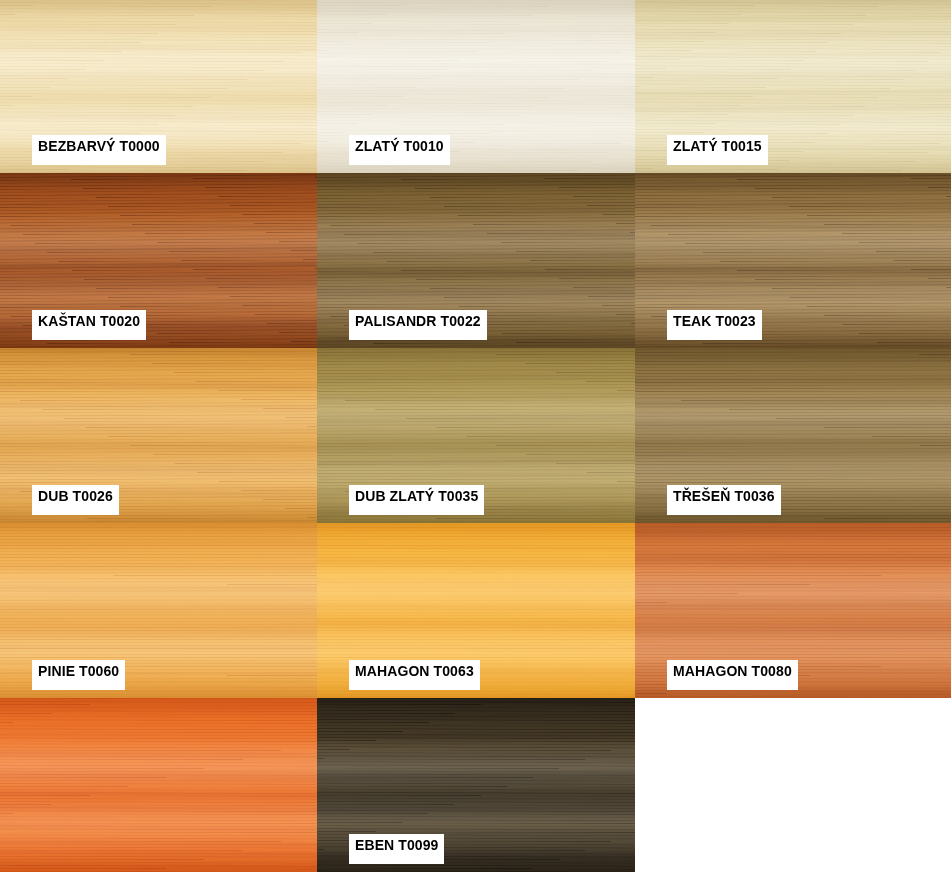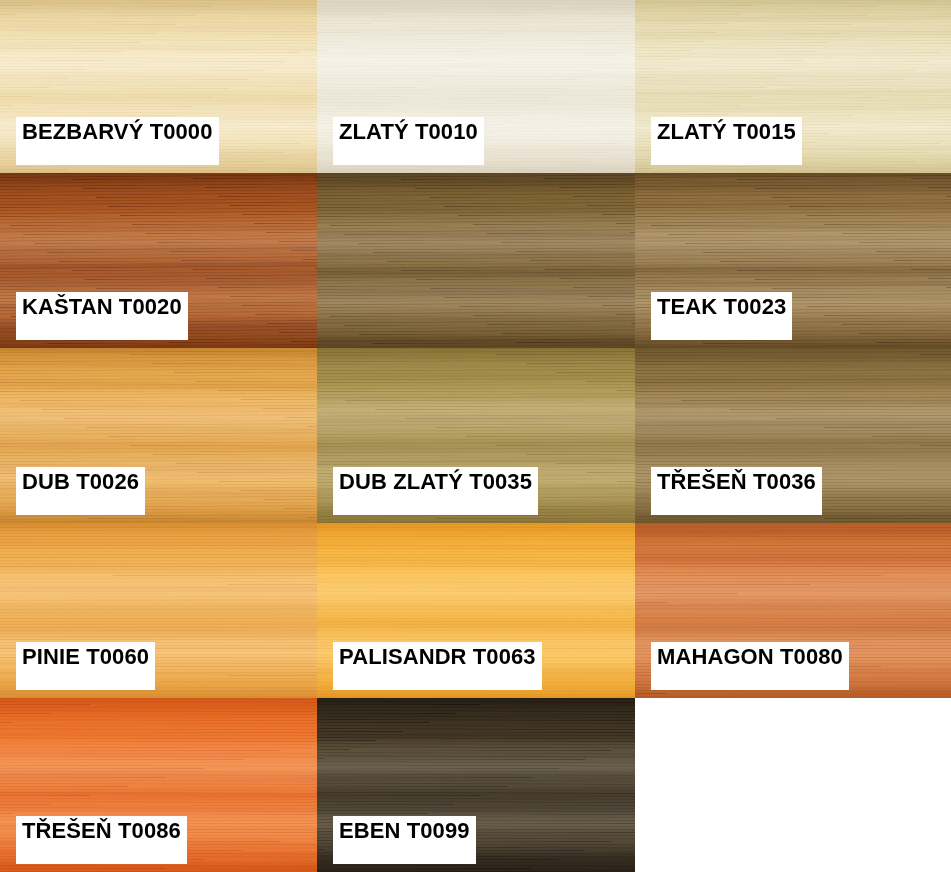--- a/index.html
+++ b/index.html
@@ -56,30 +56,30 @@
 
   
   .swatch .sheen {
     position: absolute;
     inset: 0;
     mix-blend-mode: screen;
   }
 
   .swatch-label {
     position: absolute;
-    left: 16px;
+    left: 32px;
     bottom: 8px;
     background: #ffffff;
     color: #000000;
     font-family: "Liberation Sans", sans-serif;
     font-weight: bold;
-    font-size: 22px;
+    font-size: 14px;
     line-height: 1;
     letter-spacing: 0.1px;
-    padding: 4px 6px 22px 6px;
+    padding: 4px 6px 12px 6px;
     white-space: nowrap;
     z-index: 5;
   }
 </style>
 </head>
 <body>
 
 <div id="swatch-grid">
     <div class="swatch">
       <div class="tone" style="background: linear-gradient(rgb(221, 196, 140) 0%, rgb(239, 220, 171) 12%, rgb(247, 235, 201) 34%, rgb(239, 220, 171) 58%, rgb(247, 235, 201) 74%, rgb(239, 220, 171) 88%, rgb(221, 196, 140) 100%);"></div>
@@ -107,20 +107,21 @@
       <div class="grain" style="background: repeating-linear-gradient(179.53deg, rgba(94, 43, 12, 0.384) 0px, rgba(0, 0, 0, 0) 1px, rgba(0, 0, 0, 0) 2.4px, rgba(94, 43, 12, 0.204) 3.1px, rgba(0, 0, 0, 0) 4.2px, rgba(0, 0, 0, 0) 5.6px, rgba(94, 43, 12, 0.294) 6.4px, rgba(0, 0, 0, 0) 7.3px, rgba(0, 0, 0, 0) 9.1px);"></div>
       <div class="bands" style="background: linear-gradient(179.57deg, rgba(0, 0, 0, 0) 0%, rgba(94, 43, 12, 0.08) 3.49%, rgba(0, 0, 0, 0) 6.98%, rgba(0, 0, 0, 0) 12.25%, rgba(94, 43, 12, 0.043) 18.1%, rgba(0, 0, 0, 0) 23.96%, rgba(0, 0, 0, 0) 28.29%, rgba(94, 43, 12, 0.082) 31.91%, rgba(0, 0, 0, 0) 35.52%, rgba(0, 0, 0, 0) 41.56%, rgba(94, 43, 12, 0.114) 43.92%, rgba(0, 0, 0, 0) 46.28%, rgba(0, 0, 0, 0) 50.81%, rgba(94, 43, 12, 0.153) 52.87%, rgba(0, 0, 0, 0) 54.93%, rgba(0, 0, 0, 0) 57.56%, rgba(94, 43, 12, 0.09) 63.02%, rgba(0, 0, 0, 0) 68.48%, rgba(0, 0, 0, 0) 71.35%, rgba(94, 43, 12, 0.118) 75.34%, rgba(0, 0, 0, 0) 79.33%, rgba(0, 0, 0, 0) 81.67%, rgba(94, 43, 12, 0.17) 87.3%, rgba(0, 0, 0, 0) 92.93%, rgba(0, 0, 0, 0) 99.31%, rgba(94, 43, 12, 0.06) 104.43%, rgba(0, 0, 0, 0) 109.56%);"></div>
       <div class="sheen" style="background: linear-gradient(rgba(255, 255, 255, 0) 0%, rgba(255, 255, 255, 0) 22%, rgba(255, 255, 255, 0.16) 40%, rgba(255, 255, 255, 0.05) 55%, rgba(255, 255, 255, 0.13) 70%, rgba(255, 255, 255, 0) 100%);"></div>
       <div class="swatch-label">KAŠTAN T0020</div>
     </div>
     <div class="swatch">
       <div class="tone" style="background: linear-gradient(rgb(95, 72, 36) 0%, rgb(125, 98, 51) 12%, rgb(150, 121, 74) 34%, rgb(125, 98, 51) 58%, rgb(150, 121, 74) 74%, rgb(125, 98, 51) 88%, rgb(95, 72, 36) 100%);"></div>
       <div class="grain" style="background: repeating-linear-gradient(179.6deg, rgba(74, 54, 25, 0.357) 0px, rgba(0, 0, 0, 0) 1px, rgba(0, 0, 0, 0) 2.4px, rgba(74, 54, 25, 0.19) 3.1px, rgba(0, 0, 0, 0) 4.2px, rgba(0, 0, 0, 0) 5.6px, rgba(74, 54, 25, 0.275) 6.4px, rgba(0, 0, 0, 0) 7.3px, rgba(0, 0, 0, 0) 9.1px);"></div>
       <div class="bands" style="background: linear-gradient(180.01deg, rgba(0, 0, 0, 0) 0%, rgba(74, 54, 25, 0.098) 4.77%, rgba(0, 0, 0, 0) 9.53%, rgba(0, 0, 0, 0) 15.46%, rgba(74, 54, 25, 0.06) 20.17%, rgba(0, 0, 0, 0) 24.88%, rgba(0, 0, 0, 0) 31.13%, rgba(74, 54, 25, 0.14) 34.82%, rgba(0, 0, 0, 0) 38.5%, rgba(0, 0, 0, 0) 44.21%, rgba(74, 54, 25, 0.11) 46.81%, rgba(0, 0, 0, 0) 49.41%, rgba(0, 0, 0, 0) 52.76%, rgba(74, 54, 25, 0.157) 56.82%, rgba(0, 0, 0, 0) 60.87%, rgba(0, 0, 0, 0) 63.54%, rgba(74, 54, 25, 0.13) 68.23%, rgba(0, 0, 0, 0) 72.92%, rgba(0, 0, 0, 0) 78.23%, rgba(74, 54, 25, 0.075) 84.1%, rgba(0, 0, 0, 0) 89.96%, rgba(0, 0, 0, 0) 92.51%, rgba(74, 54, 25, 0.137) 96.22%, rgba(0, 0, 0, 0) 99.93%);"></div>
       <div class="sheen" style="background: linear-gradient(rgba(255, 255, 255, 0) 0%, rgba(255, 255, 255, 0) 22%, rgba(255, 255, 255, 0.16) 40%, rgba(255, 255, 255, 0.05) 55%, rgba(255, 255, 255, 0.13) 70%, rgba(255, 255, 255, 0) 100%);"></div>
+      <div class="swatch-label">PALISANDR T0022</div>
     </div>
     <div class="swatch">
       <div class="tone" style="background: linear-gradient(rgb(109, 81, 41) 0%, rgb(142, 110, 63) 12%, rgb(169, 138, 88) 34%, rgb(142, 110, 63) 58%, rgb(169, 138, 88) 74%, rgb(142, 110, 63) 88%, rgb(109, 81, 41) 100%);"></div>
       <div class="grain" style="background: repeating-linear-gradient(179.67deg, rgba(84, 60, 28, 0.357) 0px, rgba(0, 0, 0, 0) 1px, rgba(0, 0, 0, 0) 2.4px, rgba(84, 60, 28, 0.19) 3.1px, rgba(0, 0, 0, 0) 4.2px, rgba(0, 0, 0, 0) 5.6px, rgba(84, 60, 28, 0.275) 6.4px, rgba(0, 0, 0, 0) 7.3px, rgba(0, 0, 0, 0) 9.1px);"></div>
       <div class="bands" style="background: linear-gradient(180.15deg, rgba(0, 0, 0, 0) 0%, rgba(84, 60, 28, 0.125) 1.54%, rgba(0, 0, 0, 0) 3.08%, rgba(0, 0, 0, 0) 4.67%, rgba(84, 60, 28, 0.075) 8.24%, rgba(0, 0, 0, 0) 11.81%, rgba(0, 0, 0, 0) 14.97%, rgba(84, 60, 28, 0.082) 18.72%, rgba(0, 0, 0, 0) 22.47%, rgba(0, 0, 0, 0) 27.86%, rgba(84, 60, 28, 0.114) 30.7%, rgba(0, 0, 0, 0) 33.54%, rgba(0, 0, 0, 0) 35.71%, rgba(84, 60, 28, 0.043) 37.27%, rgba(0, 0, 0, 0) 38.82%, rgba(0, 0, 0, 0) 41.53%, rgba(84, 60, 28, 0.05) 45.44%, rgba(0, 0, 0, 0) 49.36%, rgba(0, 0, 0, 0) 52.12%, rgba(84, 60, 28, 0.165) 55.35%, rgba(0, 0, 0, 0) 58.59%, rgba(0, 0, 0, 0) 61.35%, rgba(84, 60, 28, 0.12) 63.13%, rgba(0, 0, 0, 0) 64.92%, rgba(0, 0, 0, 0) 68.02%, rgba(84, 60, 28, 0.075) 70.46%, rgba(0, 0, 0, 0) 72.9%, rgba(0, 0, 0, 0) 79.25%, rgba(84, 60, 28, 0.055) 83.82%, rgba(0, 0, 0, 0) 88.39%, rgba(0, 0, 0, 0) 93.23%, rgba(84, 60, 28, 0.1) 98.76%, rgba(0, 0, 0, 0) 104.28%);"></div>
       <div class="sheen" style="background: linear-gradient(rgba(255, 255, 255, 0) 0%, rgba(255, 255, 255, 0) 22%, rgba(255, 255, 255, 0.16) 40%, rgba(255, 255, 255, 0.05) 55%, rgba(255, 255, 255, 0.13) 70%, rgba(255, 255, 255, 0) 100%);"></div>
       <div class="swatch-label">TEAK T0023</div>
     </div>
     <div class="swatch">
       <div class="tone" style="background: linear-gradient(rgb(205, 140, 51) 0%, rgb(227, 165, 74) 12%, rgb(240, 185, 98) 34%, rgb(227, 165, 74) 58%, rgb(240, 185, 98) 74%, rgb(227, 165, 74) 88%, rgb(205, 140, 51) 100%);"></div>
@@ -148,35 +149,34 @@
       <div class="grain" style="background: repeating-linear-gradient(179.95deg, rgba(187, 116, 31, 0.22) 0px, rgba(0, 0, 0, 0) 1px, rgba(0, 0, 0, 0) 2.4px, rgba(187, 116, 31, 0.118) 3.1px, rgba(0, 0, 0, 0) 4.2px, rgba(0, 0, 0, 0) 5.6px, rgba(187, 116, 31, 0.17) 6.4px, rgba(0, 0, 0, 0) 7.3px, rgba(0, 0, 0, 0) 9.1px);"></div>
       <div class="bands" style="background: linear-gradient(180.08deg, rgba(0, 0, 0, 0) 0%, rgba(187, 116, 31, 0.063) 2.14%, rgba(0, 0, 0, 0) 4.27%, rgba(0, 0, 0, 0) 8.51%, rgba(187, 116, 31, 0.082) 12.02%, rgba(0, 0, 0, 0) 15.52%, rgba(0, 0, 0, 0) 21.33%, rgba(187, 116, 31, 0.055) 25.35%, rgba(0, 0, 0, 0) 29.38%, rgba(0, 0, 0, 0) 33.46%, rgba(187, 116, 31, 0.08) 37.26%, rgba(0, 0, 0, 0) 41.06%, rgba(0, 0, 0, 0) 43.52%, rgba(187, 116, 31, 0.067) 48.56%, rgba(0, 0, 0, 0) 53.6%, rgba(0, 0, 0, 0) 56.47%, rgba(187, 116, 31, 0.07) 61.79%, rgba(0, 0, 0, 0) 67.11%, rgba(0, 0, 0, 0) 69.64%, rgba(187, 116, 31, 0.09) 71.38%, rgba(0, 0, 0, 0) 73.12%, rgba(0, 0, 0, 0) 76.7%, rgba(187, 116, 31, 0.035) 79.79%, rgba(0, 0, 0, 0) 82.89%, rgba(0, 0, 0, 0) 84.44%, rgba(187, 116, 31, 0.067) 86.02%, rgba(0, 0, 0, 0) 87.59%, rgba(0, 0, 0, 0) 93.31%, rgba(187, 116, 31, 0.03) 97.45%, rgba(0, 0, 0, 0) 101.59%);"></div>
       <div class="sheen" style="background: linear-gradient(rgba(255, 255, 255, 0) 0%, rgba(255, 255, 255, 0) 22%, rgba(255, 255, 255, 0.16) 40%, rgba(255, 255, 255, 0.05) 55%, rgba(255, 255, 255, 0.13) 70%, rgba(255, 255, 255, 0) 100%);"></div>
       <div class="swatch-label">PINIE T0060</div>
     </div>
     <div class="swatch">
       <div class="tone" style="background: linear-gradient(rgb(231, 156, 37) 0%, rgb(245, 179, 60) 12%, rgb(253, 199, 91) 34%, rgb(245, 179, 60) 58%, rgb(253, 199, 91) 74%, rgb(245, 179, 60) 88%, rgb(231, 156, 37) 100%);"></div>
       <div class="grain" style="background: repeating-linear-gradient(180.01deg, rgba(198, 126, 22, 0.17) 0px, rgba(0, 0, 0, 0) 1px, rgba(0, 0, 0, 0) 2.4px, rgba(198, 126, 22, 0.09) 3.1px, rgba(0, 0, 0, 0) 4.2px, rgba(0, 0, 0, 0) 5.6px, rgba(198, 126, 22, 0.13) 6.4px, rgba(0, 0, 0, 0) 7.3px, rgba(0, 0, 0, 0) 9.1px);"></div>
       <div class="bands" style="background: linear-gradient(180.5deg, rgba(0, 0, 0, 0) 0%, rgba(198, 126, 22, 0.063) 3.41%, rgba(0, 0, 0, 0) 6.82%, rgba(0, 0, 0, 0) 11.72%, rgba(198, 126, 22, 0.07) 14.09%, rgba(0, 0, 0, 0) 16.45%, rgba(0, 0, 0, 0) 19.17%, rgba(198, 126, 22, 0.075) 23.26%, rgba(0, 0, 0, 0) 27.36%, rgba(0, 0, 0, 0) 31.11%, rgba(198, 126, 22, 0.063) 35.15%, rgba(0, 0, 0, 0) 39.19%, rgba(0, 0, 0, 0) 45.47%, rgba(198, 126, 22, 0.06) 48.01%, rgba(0, 0, 0, 0) 50.54%, rgba(0, 0, 0, 0) 53.46%, rgba(198, 126, 22, 0.075) 58%, rgba(0, 0, 0, 0) 62.55%, rgba(0, 0, 0, 0) 67.52%, rgba(198, 126, 22, 0.055) 71.13%, rgba(0, 0, 0, 0) 74.75%, rgba(0, 0, 0, 0) 78.54%, rgba(198, 126, 22, 0.08) 84.21%, rgba(0, 0, 0, 0) 89.88%, rgba(0, 0, 0, 0) 94.8%, rgba(198, 126, 22, 0.055) 99.53%, rgba(0, 0, 0, 0) 104.27%);"></div>
       <div class="sheen" style="background: linear-gradient(rgba(255, 255, 255, 0) 0%, rgba(255, 255, 255, 0) 22%, rgba(255, 255, 255, 0.16) 40%, rgba(255, 255, 255, 0.05) 55%, rgba(255, 255, 255, 0.13) 70%, rgba(255, 255, 255, 0) 100%);"></div>
-      <div class="swatch-label">PALISANDR T0063</div>
+      <div class="swatch-label">MAHAGON T0063</div>
     </div>
     <div class="swatch">
       <div class="tone" style="background: linear-gradient(rgb(189, 97, 41) 0%, rgb(212, 119, 59) 12%, rgb(228, 140, 79) 34%, rgb(212, 119, 59) 58%, rgb(228, 140, 79) 74%, rgb(212, 119, 59) 88%, rgb(189, 97, 41) 100%);"></div>
       <div class="grain" style="background: repeating-linear-gradient(180.08deg, rgba(156, 74, 24, 0.255) 0px, rgba(0, 0, 0, 0) 1px, rgba(0, 0, 0, 0) 2.4px, rgba(156, 74, 24, 0.133) 3.1px, rgba(0, 0, 0, 0) 4.2px, rgba(0, 0, 0, 0) 5.6px, rgba(156, 74, 24, 0.196) 6.4px, rgba(0, 0, 0, 0) 7.3px, rgba(0, 0, 0, 0) 9.1px);"></div>
       <div class="bands" style="background: linear-gradient(179.87deg, rgba(0, 0, 0, 0) 0%, rgba(156, 74, 24, 0.11) 4.68%, rgba(0, 0, 0, 0) 9.37%, rgba(0, 0, 0, 0) 14.93%, rgba(156, 74, 24, 0.118) 20.66%, rgba(0, 0, 0, 0) 26.38%, rgba(0, 0, 0, 0) 31.01%, rgba(156, 74, 24, 0.067) 35.17%, rgba(0, 0, 0, 0) 39.33%, rgba(0, 0, 0, 0) 42.76%, rgba(156, 74, 24, 0.094) 47.04%, rgba(0, 0, 0, 0) 51.32%, rgba(0, 0, 0, 0) 56.42%, rgba(156, 74, 24, 0.098) 60.96%, rgba(0, 0, 0, 0) 65.49%, rgba(0, 0, 0, 0) 68.44%, rgba(156, 74, 24, 0.06) 72.22%, rgba(0, 0, 0, 0) 75.99%, rgba(0, 0, 0, 0) 78.4%, rgba(156, 74, 24, 0.055) 83.89%, rgba(0, 0, 0, 0) 89.38%, rgba(0, 0, 0, 0) 93.38%, rgba(156, 74, 24, 0.106) 97.12%, rgba(0, 0, 0, 0) 100.87%);"></div>
       <div class="sheen" style="background: linear-gradient(rgba(255, 255, 255, 0) 0%, rgba(255, 255, 255, 0) 22%, rgba(255, 255, 255, 0.16) 40%, rgba(255, 255, 255, 0.05) 55%, rgba(255, 255, 255, 0.13) 70%, rgba(255, 255, 255, 0) 100%);"></div>
       <div class="swatch-label">MAHAGON T0080</div>
     </div>
     <div class="swatch">
       <div class="tone" style="background: linear-gradient(rgb(214, 90, 24) 0%, rgb(234, 111, 39) 12%, rgb(245, 135, 60) 34%, rgb(234, 111, 39) 58%, rgb(245, 135, 60) 74%, rgb(234, 111, 39) 88%, rgb(214, 90, 24) 100%);"></div>
       <div class="grain" style="background: repeating-linear-gradient(180.15deg, rgba(178, 69, 14, 0.24) 0px, rgba(0, 0, 0, 0) 1px, rgba(0, 0, 0, 0) 2.4px, rgba(178, 69, 14, 0.125) 3.1px, rgba(0, 0, 0, 0) 4.2px, rgba(0, 0, 0, 0) 5.6px, rgba(178, 69, 14, 0.18) 6.4px, rgba(0, 0, 0, 0) 7.3px, rgba(0, 0, 0, 0) 9.1px);"></div>
       <div class="bands" style="background: linear-gradient(180.46deg, rgba(0, 0, 0, 0) 0%, rgba(178, 69, 14, 0.035) 5.96%, rgba(0, 0, 0, 0) 11.92%, rgba(0, 0, 0, 0) 18.15%, rgba(178, 69, 14, 0.035) 22.73%, rgba(0, 0, 0, 0) 27.3%, rgba(0, 0, 0, 0) 28.85%, rgba(178, 69, 14, 0.106) 33.08%, rgba(0, 0, 0, 0) 37.31%, rgba(0, 0, 0, 0) 40.41%, rgba(178, 69, 14, 0.09) 44.93%, rgba(0, 0, 0, 0) 49.45%, rgba(0, 0, 0, 0) 53.37%, rgba(178, 69, 14, 0.1) 55.4%, rgba(0, 0, 0, 0) 57.43%, rgba(0, 0, 0, 0) 60.43%, rgba(178, 69, 14, 0.086) 63.43%, rgba(0, 0, 0, 0) 66.43%, rgba(0, 0, 0, 0) 71.28%, rgba(178, 69, 14, 0.11) 74.15%, rgba(0, 0, 0, 0) 77.01%, rgba(0, 0, 0, 0) 81.22%, rgba(178, 69, 14, 0.086) 83.04%, rgba(0, 0, 0, 0) 84.86%, rgba(0, 0, 0, 0) 86.51%, rgba(178, 69, 14, 0.09) 88.56%, rgba(0, 0, 0, 0) 90.61%, rgba(0, 0, 0, 0) 93.36%, rgba(178, 69, 14, 0.075) 96.05%, rgba(0, 0, 0, 0) 98.74%);"></div>
       <div class="sheen" style="background: linear-gradient(rgba(255, 255, 255, 0) 0%, rgba(255, 255, 255, 0) 22%, rgba(255, 255, 255, 0.16) 40%, rgba(255, 255, 255, 0.05) 55%, rgba(255, 255, 255, 0.13) 70%, rgba(255, 255, 255, 0) 100%);"></div>
-      <div class="swatch-label">TŘEŠEŇ T0086</div>
     </div>
     <div class="swatch">
       <div class="tone" style="background: linear-gradient(rgb(42, 34, 23) 0%, rgb(60, 50, 34) 12%, rgb(87, 73, 47) 34%, rgb(60, 50, 34) 58%, rgb(87, 73, 47) 74%, rgb(60, 50, 34) 88%, rgb(42, 34, 23) 100%);"></div>
       <div class="grain" style="background: repeating-linear-gradient(180.22deg, rgba(26, 21, 13, 0.424) 0px, rgba(0, 0, 0, 0) 1px, rgba(0, 0, 0, 0) 2.4px, rgba(26, 21, 13, 0.224) 3.1px, rgba(0, 0, 0, 0) 4.2px, rgba(0, 0, 0, 0) 5.6px, rgba(26, 21, 13, 0.325) 6.4px, rgba(0, 0, 0, 0) 7.3px, rgba(0, 0, 0, 0) 9.1px);"></div>
       <div class="bands" style="background: linear-gradient(179.99deg, rgba(0, 0, 0, 0) 0%, rgba(26, 21, 13, 0.094) 2.73%, rgba(0, 0, 0, 0) 5.46%, rgba(0, 0, 0, 0) 7.36%, rgba(26, 21, 13, 0.082) 10.79%, rgba(0, 0, 0, 0) 14.23%, rgba(0, 0, 0, 0) 17.68%, rgba(26, 21, 13, 0.114) 21.99%, rgba(0, 0, 0, 0) 26.29%, rgba(0, 0, 0, 0) 29.06%, rgba(26, 21, 13, 0.17) 33.82%, rgba(0, 0, 0, 0) 38.58%, rgba(0, 0, 0, 0) 41.32%, rgba(26, 21, 13, 0.196) 45.35%, rgba(0, 0, 0, 0) 49.38%, rgba(0, 0, 0, 0) 52.41%, rgba(26, 21, 13, 0.06) 54.64%, rgba(0, 0, 0, 0) 56.87%, rgba(0, 0, 0, 0) 59.16%, rgba(26, 21, 13, 0.157) 63.9%, rgba(0, 0, 0, 0) 68.64%, rgba(0, 0, 0, 0) 73.05%, rgba(26, 21, 13, 0.137) 77.46%, rgba(0, 0, 0, 0) 81.86%, rgba(0, 0, 0, 0) 86.87%, rgba(26, 21, 13, 0.173) 92.08%, rgba(0, 0, 0, 0) 97.29%);"></div>
       <div class="sheen" style="background: linear-gradient(rgba(255, 255, 255, 0) 0%, rgba(255, 255, 255, 0) 22%, rgba(255, 255, 255, 0.16) 40%, rgba(255, 255, 255, 0.05) 55%, rgba(255, 255, 255, 0.13) 70%, rgba(255, 255, 255, 0) 100%);"></div>
       <div class="swatch-label">EBEN T0099</div>
     </div>
     <div class="swatch empty"></div>
   </div>

